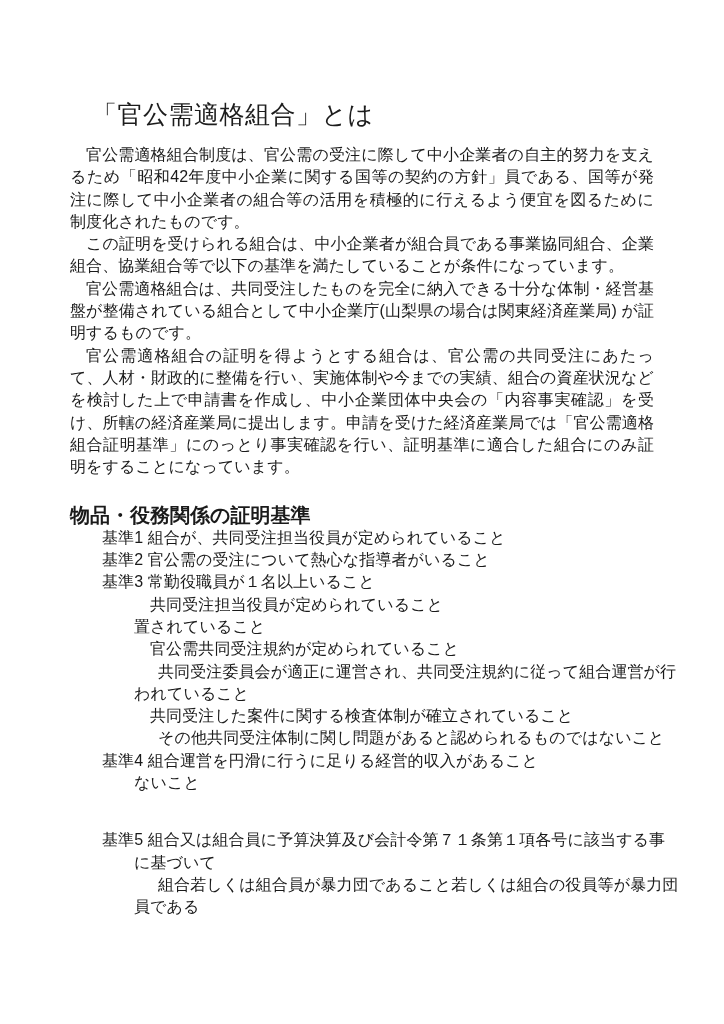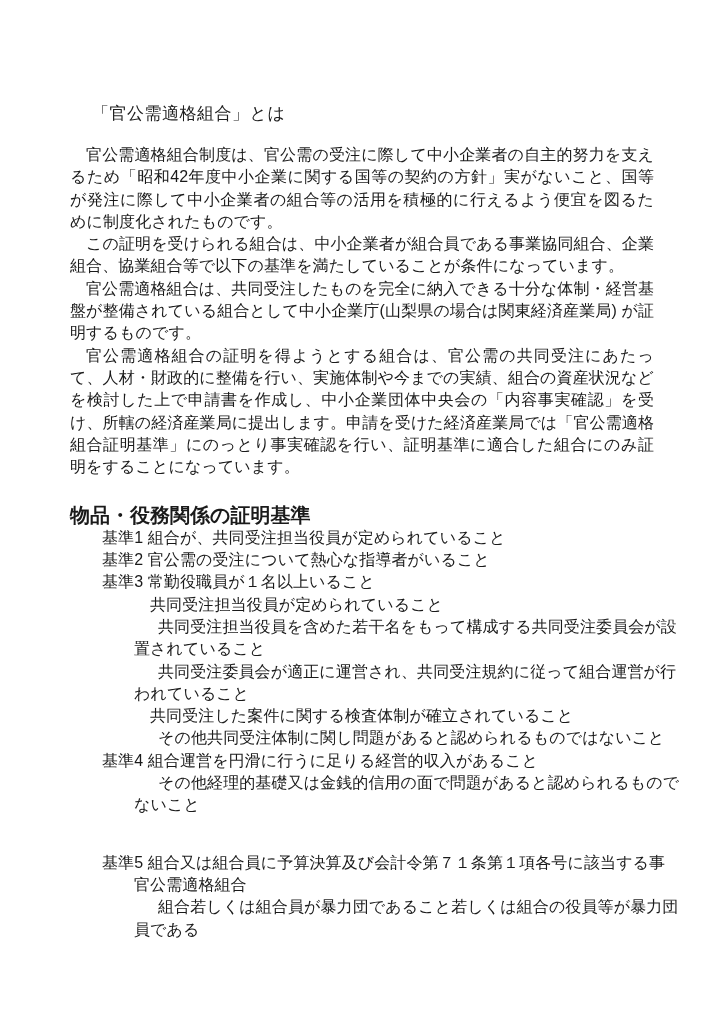--- a/index.html
+++ b/index.html
@@ -11,21 +11,21 @@
     color: #1a1a1a;
   }
   .page {
     box-sizing: border-box;
     width: 724px; height: 1024px;
     padding: 98px 0 0 70px;
     background: #ffffff;
   }
   .doc-title {
     margin: 0 0 14px 22px;
-    font-size: 17px;
+    font-size: 25px;
     font-weight: 400;
     line-height: 32px;
     letter-spacing: 0.5px;
     color: #1c1c1c;
   }
   .paragraphs { width: 584px; }
   .paragraphs p {
     margin: 0;
     font-size: 16px;
     line-height: 22.3px;
@@ -51,44 +51,43 @@
 </style>
 </head>
 <body>
 
 <div class="page">
 
   <h1 class="doc-title">「官公需適格組合」とは</h1>
 
   <div class="paragraphs">
 
-  <p>官公需適格組合制度は、官公需の受注に際して中小企業者の自主的努力を支えるため「昭和42年度中小企業に関する国等の契約の方針」実がないこと、国等が発注に際して中小企業者の組合等の活用を積極的に行えるよう便宜を図るために制度化されたものです。</p>
+  <p>官公需適格組合制度は、官公需の受注に際して中小企業者の自主的努力を支えるため「昭和42年度中小企業に関する国等の契約の方針」員である、国等が発注に際して中小企業者の組合等の活用を積極的に行えるよう便宜を図るために制度化されたものです。</p>
       <p>この証明を受けられる組合は、中小企業者が組合員である事業協同組合、企業組合、協業組合等で以下の基準を満たしていることが条件になっています。</p>
       <p>官公需適格組合は、共同受注したものを完全に納入できる十分な体制・経営基盤が整備されている組合として中小企業庁(山梨県の場合は関東経済産業局) が証明するものです。</p>
       <p>官公需適格組合の証明を得ようとする組合は、官公需の共同受注にあたって、人材・財政的に整備を行い、実施体制や今までの実績、組合の資産状況などを検討した上で申請書を作成し、中小企業団体中央会の「内容事実確認」を受け、所轄の経済産業局に提出します。申請を受けた経済産業局では「官公需適格組合証明基準」にのっとり事実確認を行い、証明基準に適合した組合にのみ証明をすることになっています。</p>
     </div>
 
   <div class="criteria">
     <p class="criteria-heading">物品・役務関係の証明基準</p>
 
     <div>
 
     <div class="crit-line" style="padding-left: 32px;">基準1 組合が、共同受注担当役員が定められていること</div>
         <div class="crit-line" style="padding-left: 32px;">基準2 官公需の受注について熱心な指導者がいること</div>
         <div class="crit-line" style="padding-left: 32px;">基準3 常勤役職員が１名以上いること</div>
         <div class="crit-line" style="padding-left: 80px;">共同受注担当役員が定められていること</div>
-        <div class="crit-line" style="padding-left: 88px;">共同受注担当役員を含めた若干名をもって構成する共同受注委員会が設</div>
         <div class="crit-line" style="padding-left: 64px;">置されていること</div>
+        <div class="crit-line" style="padding-left: 80px;">官公需共同受注規約が定められていること</div>
         <div class="crit-line" style="padding-left: 88px;">共同受注委員会が適正に運営され、共同受注規約に従って組合運営が行</div>
         <div class="crit-line" style="padding-left: 64px;">われていること</div>
         <div class="crit-line" style="padding-left: 80px;">共同受注した案件に関する検査体制が確立されていること</div>
         <div class="crit-line" style="padding-left: 88px;">その他共同受注体制に関し問題があると認められるものではないこと</div>
         <div class="crit-line" style="padding-left: 32px;">基準4 組合運営を円滑に行うに足りる経営的収入があること</div>
-        <div class="crit-line" style="padding-left: 88px;">その他経理的基礎又は金銭的信用の面で問題があると認められるもので</div>
         <div class="crit-line" style="padding-left: 64px;">ないこと</div>
         <div class="crit-line" style="padding-left: 32px; margin-top: 35px;">基準5 組合又は組合員に予算決算及び会計令第７１条第１項各号に該当する事</div>
-        <div class="crit-line" style="padding-left: 64px;">官公需適格組合</div>
+        <div class="crit-line" style="padding-left: 64px;">に基づいて</div>
         <div class="crit-line" style="padding-left: 88px;">組合若しくは組合員が暴力団であること若しくは組合の役員等が暴力団</div>
         <div class="crit-line" style="padding-left: 64px;">員である</div>
       </div>
   </div>
 
 </div>
 
 </body></html>

